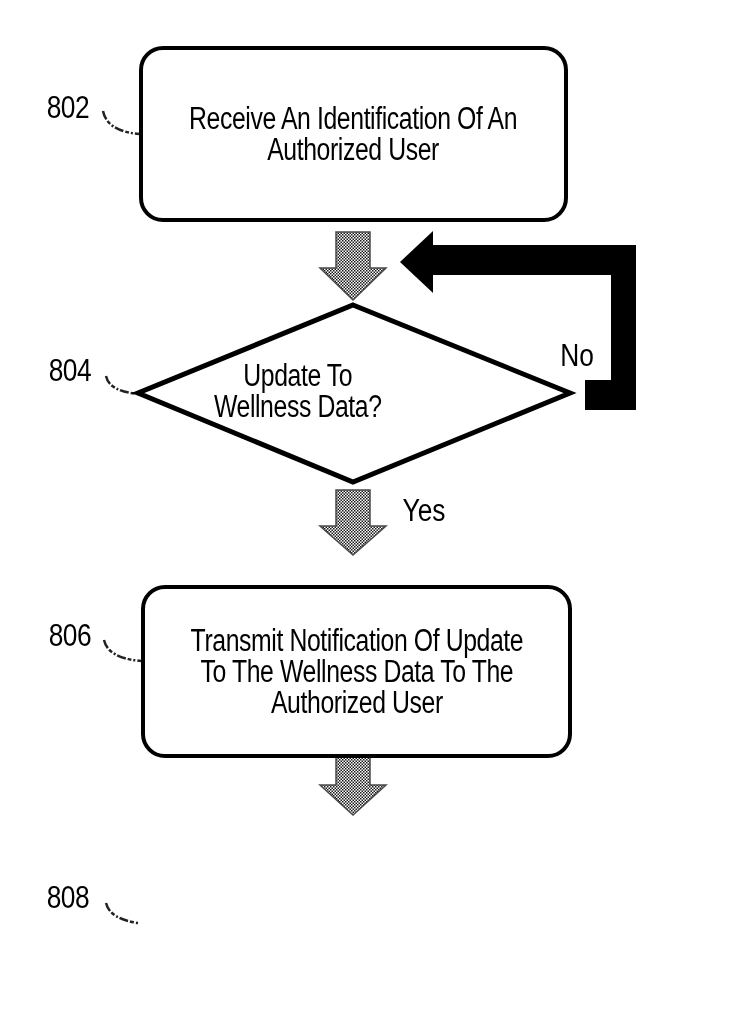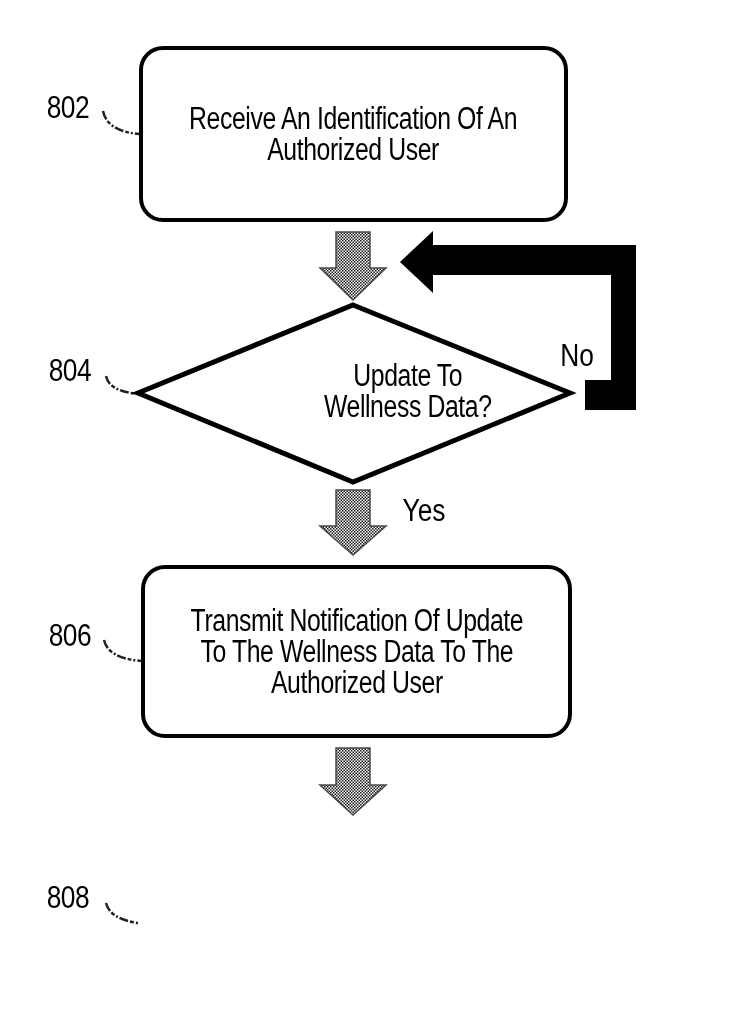--- a/index.html
+++ b/index.html
@@ -29,21 +29,21 @@
     line-height:31px;
     letter-spacing:-0.5px;
     transform:scaleX(0.80);
     transform-origin:center;
     white-space:nowrap;
   }
   .dtext{
     position:absolute;
     display:flex;
     align-items:center;
-    justify-content:flex-end;
+    justify-content:flex-start;
   }
   .refnum{
     position:absolute;
     font-size:31px;
     line-height:31px;
     letter-spacing:-0.5px;
     transform:scaleX(0.85);
     transform-origin:center;
     text-align:center;
     width:62px;
@@ -104,21 +104,21 @@
   <div class="dtext" style="left:193px;top:360px;width:320px;height:62px;">
     <div class="node-text">
       <div>Update To</div>
       <div>Wellness Data?</div>
     </div>
   </div>
 
   <div class="edge-label" style="left:545px;top:340px;">No</div>
   <div class="edge-label" style="left:392px;top:495px;">Yes</div>
 
-  <div class="pbox" style="left:141px;top:565px;width:431px;height:173px;">
+  <div class="pbox" style="left:141px;top:585px;width:431px;height:173px;">
     <div class="node-text">
       <div>Transmit Notification Of Update</div>
       <div>To The Wellness Data To The</div>
       <div>Authorized User</div>
     </div>
   </div>
 
 
 </div>
 

